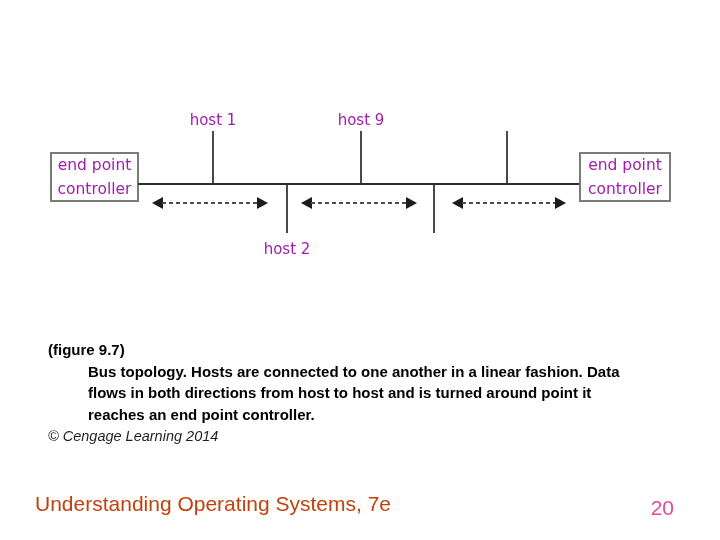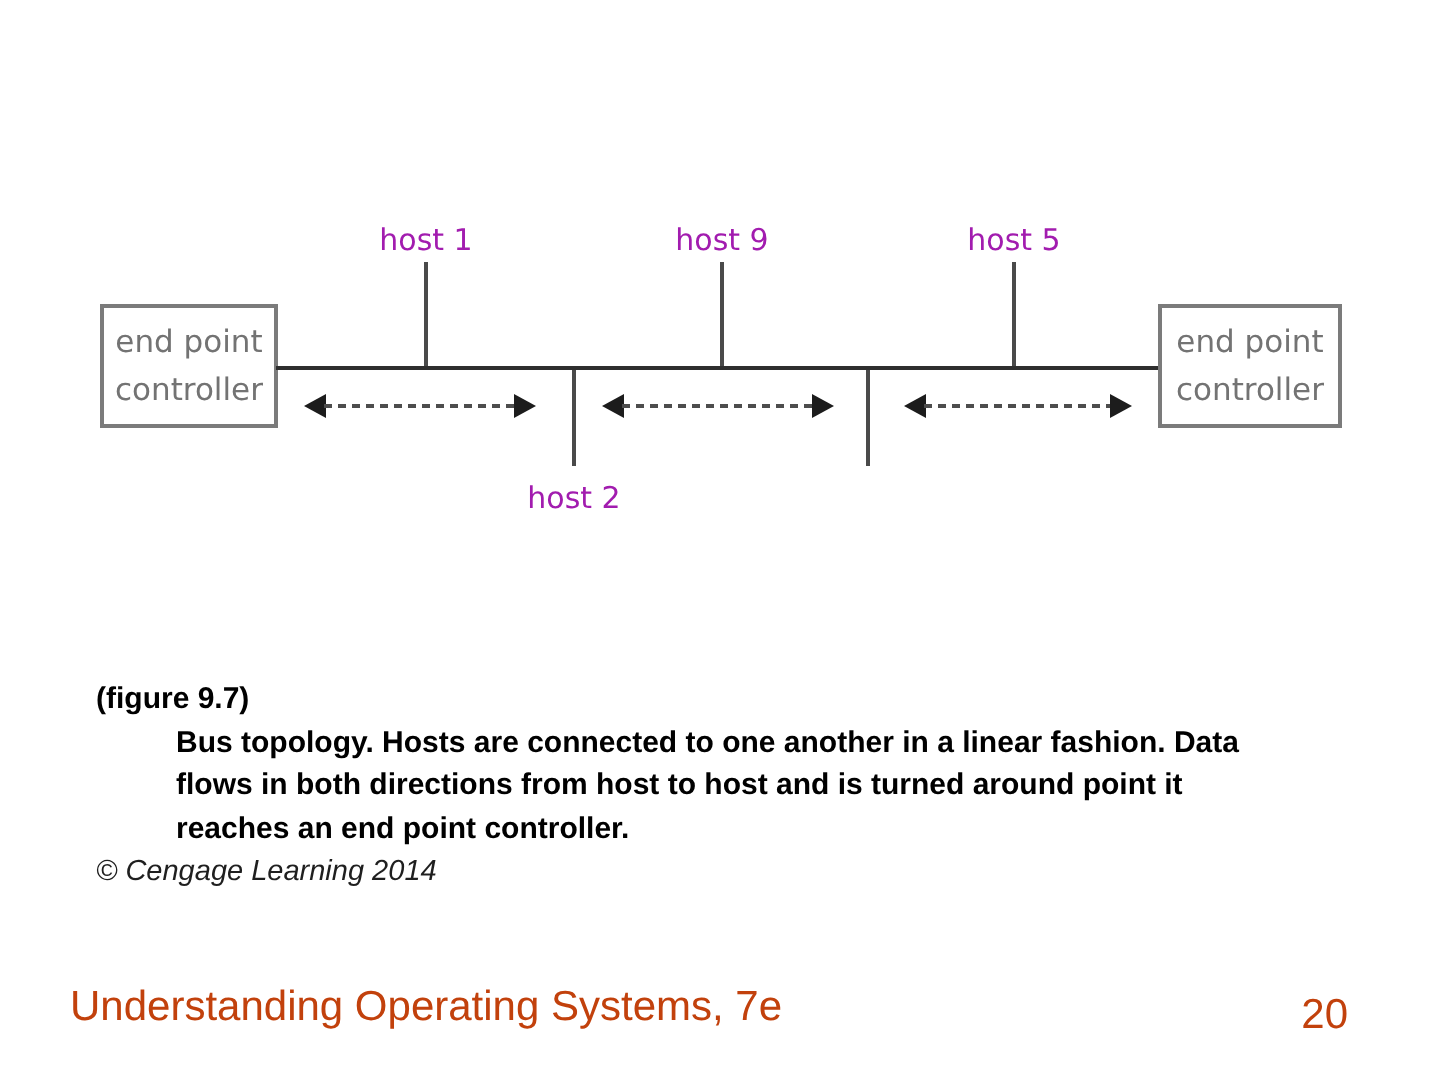--- a/index.html
+++ b/index.html
@@ -5,24 +5,24 @@
   html,body{margin:0;padding:0;}
   body{
     width:720px;height:540px;background:#ffffff;position:relative;
     font-family:"Liberation Sans",sans-serif;overflow:hidden;
   }
   .slide{position:absolute;inset:0;background:#ffffff;}
 
   
   .diagram{position:absolute;left:0;top:0;width:720px;height:280px;}
   .epc-box{
-    position:absolute;box-sizing:border-box;top:152px;height:62px;
+    position:absolute;box-sizing:border-box;top:152px;height:50px;
     border:2px solid #7b7b7b;background:#ffffff;
     display:flex;flex-direction:column;align-items:center;justify-content:center;
-    font-size:15.5px;line-height:24px;color:#737373;
+    font-size:15.5px;line-height:24px;color:#a21caf;
     font-family:"DejaVu Sans","Liberation Sans",sans-serif;
   }
   .epc-left{left:50px;width:89px;}
   .epc-right{left:579px;width:92px;}
 
   .bus-line{position:absolute;left:138px;top:183px;width:441px;height:2px;background:#2e2e2e;}
   .stub{position:absolute;width:2px;background:#4a4a4a;}
   .stub-top{top:131px;height:52px;}
   .stub-bottom{top:185px;height:48px;}
 
@@ -50,21 +50,21 @@
   .caption-credit{
     font-size:14.5px;font-style:italic;font-weight:normal;
     line-height:20px;margin-top:1px;color:#1f1f1f;
   }
 
   
   .footer-title{
     position:absolute;left:35px;top:492px;font-size:21px;line-height:23px;color:#c2410c;
   }
   .footer-page{
-    position:absolute;right:46px;top:496px;font-size:21px;line-height:23px;color:#c2410c;text-align:left;
+    position:absolute;right:46px;top:496px;font-size:21px;line-height:23px;color:#ec4899;text-align:left;
   }
 </style>
 </head>
 <body>
 
 <div class="slide">
 
   <div class="diagram">
 
     <div class="epc-box epc-left">
@@ -80,21 +80,20 @@
 
     <div class="stub stub-top" style="left:212px"></div>
     <div class="stub stub-top" style="left:360px"></div>
     <div class="stub stub-top" style="left:506px"></div>
 
     <div class="stub stub-bottom" style="left:286px"></div>
     <div class="stub stub-bottom" style="left:433px"></div>
 
     <div class="host-label host-top" style="left:163px">host 1</div>
     <div class="host-label host-top" style="left:311px">host 9</div>
-    <div class="host-label host-top" style="left:457px">host 5</div>
 
     <div class="host-label host-bottom" style="left:237px">host 2</div>
 
     <div class="arrow" style="left:152px;width:116px">
       <span class="ah ah-left"></span>
       <span class="shaft"></span>
       <span class="ah ah-right"></span>
     </div>
     <div class="arrow" style="left:301px;width:116px">
       <span class="ah ah-left"></span>

